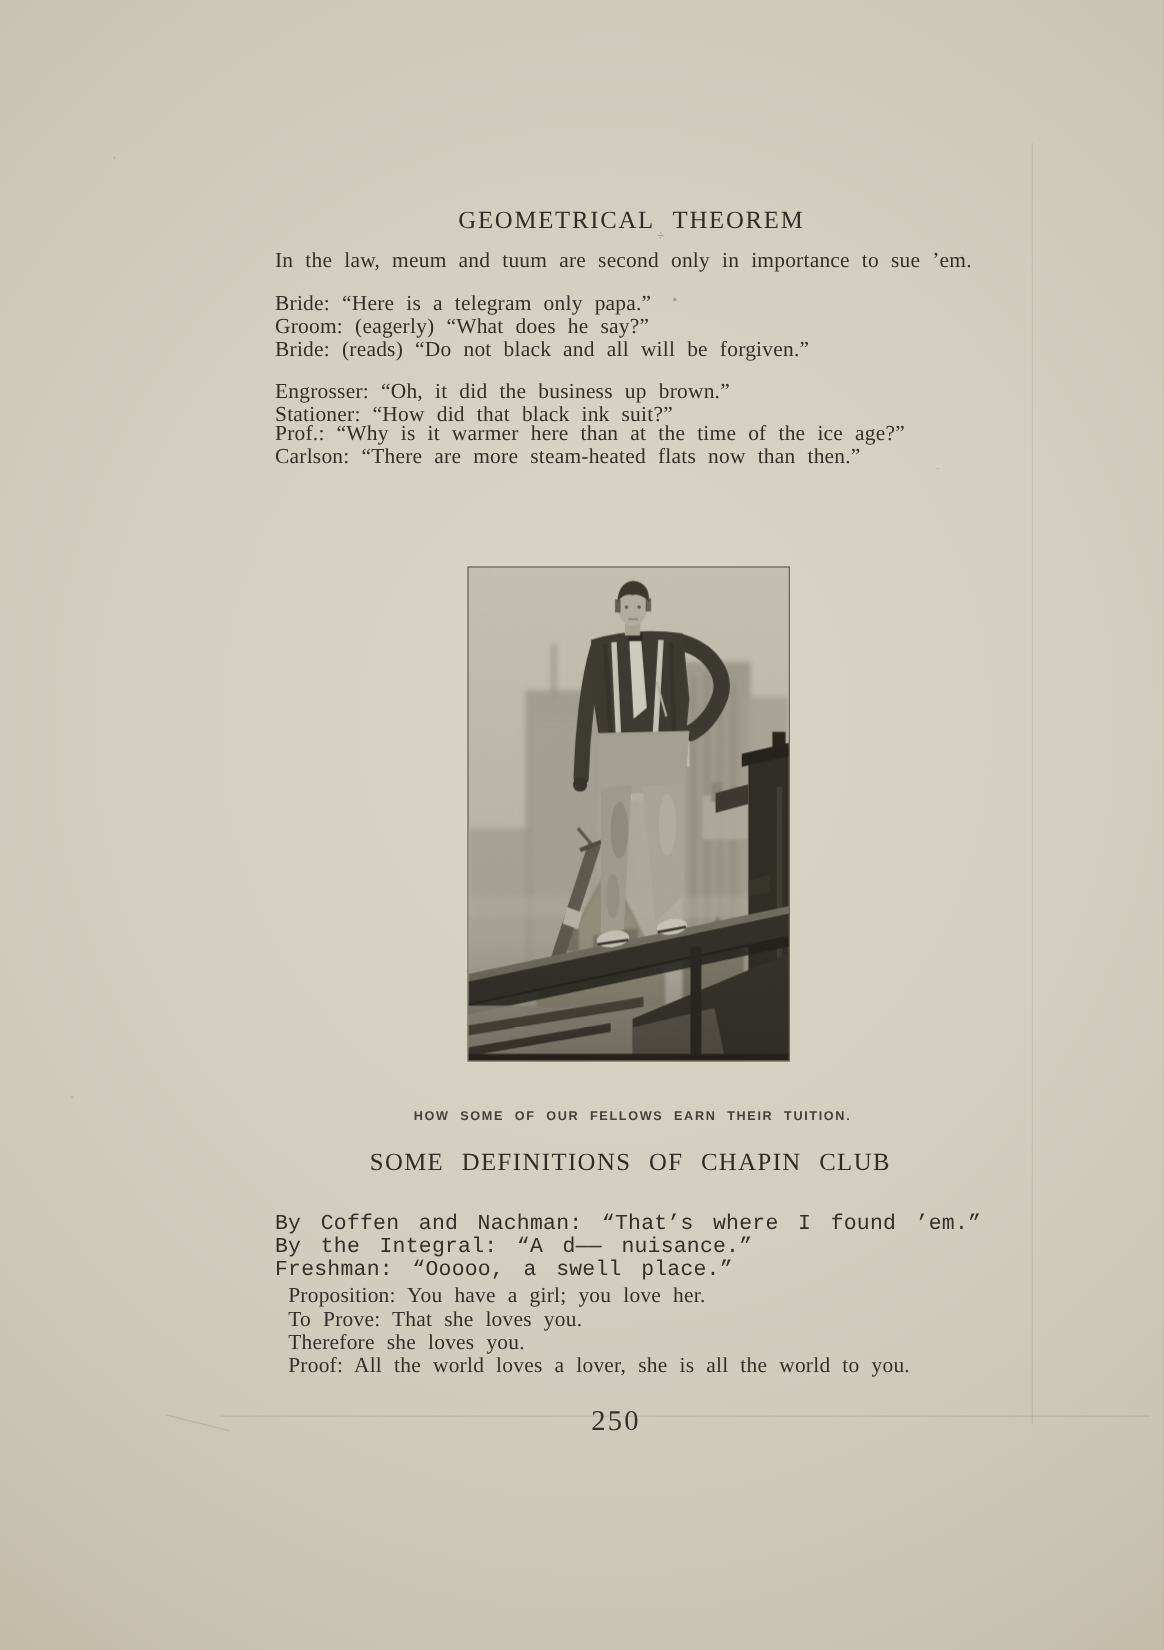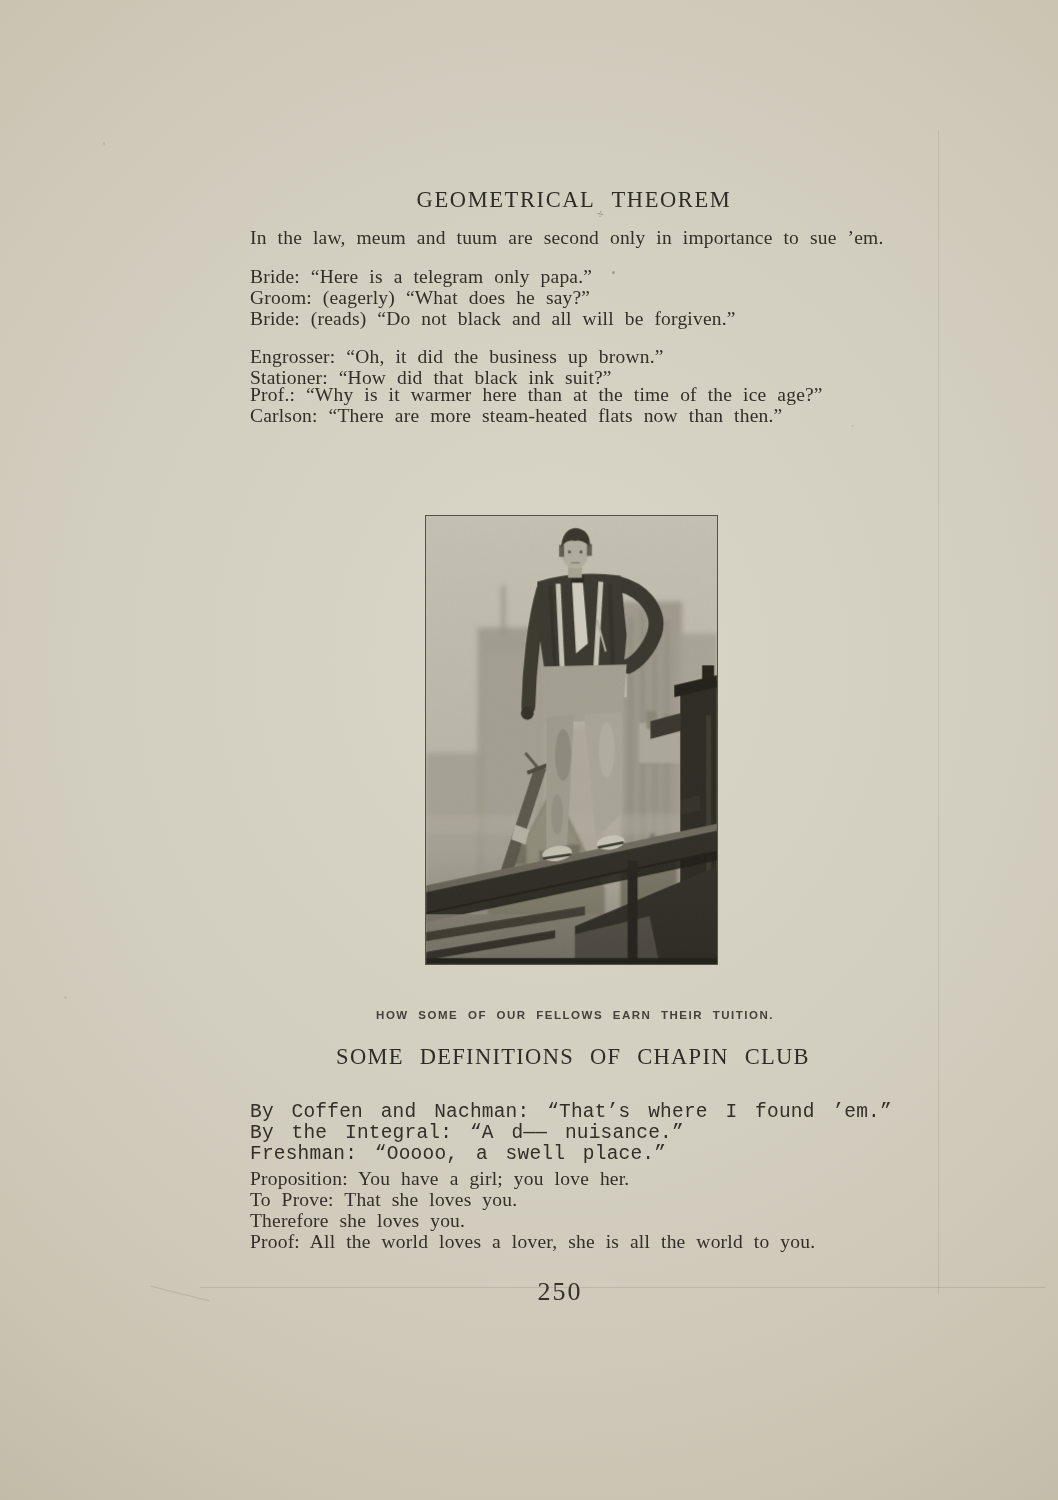--- a/index.html
+++ b/index.html
@@ -222,21 +222,21 @@
   <div class="t caption" style="left:575px;top:990px;margin-top:19px;">HOW SOME OF OUR FELLOWS EARN THEIR TUITION.</div>
 
   <h2 class="t heading2" style="left:573px;top:1044px;font-weight:400;margin:0;">SOME DEFINITIONS OF CHAPIN CLUB</h2>
 
   <div class="para" style="top:1102px;font-family:Liberation Mono, monospace;">
     <p class="line">By Coffen and Nachman: “That’s where I found ’em.”</p>
     <p class="line">By the Integral: “A d—— nuisance.”</p>
     <p class="line">Freshman: “Ooooo, a swell place.”</p>
   </div>
 
-  <div class="para" style="top:1168px;">
+  <div class="para" style="top:1168px;margin-left:12px;">
     <p class="line">Proposition: You have a girl; you love her.</p>
     <p class="line">To Prove: That she loves you.</p>
     <p class="line">Therefore she loves you.</p>
     <p class="line">Proof: All the world loves a lover, she is all the world to you.</p>
   </div>
 
   <div class="t page-number" style="left:560px;top:1277px;">250</div>
 
   <div class="crease-v"></div>
   <div class="crease-h"></div>

